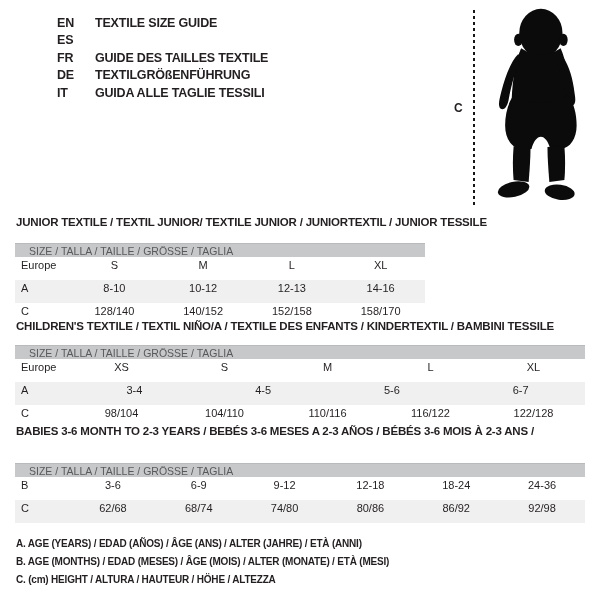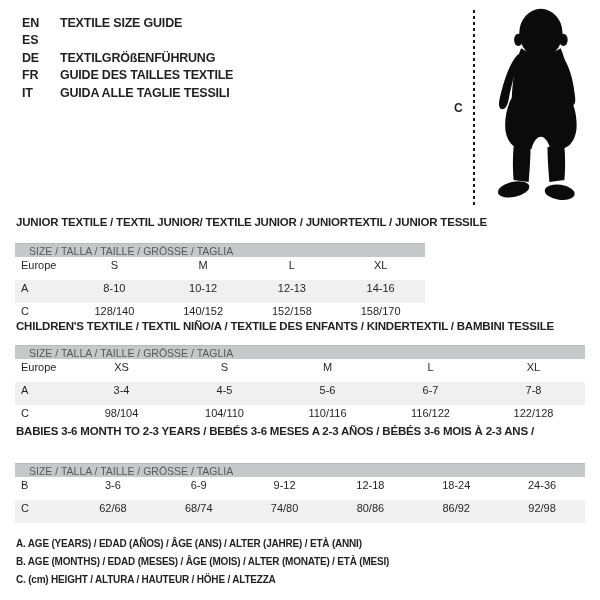--- a/index.html
+++ b/index.html
@@ -5,21 +5,21 @@
   html,body{margin:0;padding:0;}
   body{
     width:600px;height:600px;background:#ffffff;position:relative;
     font-family:"Liberation Sans",sans-serif;color:#231f20;overflow:hidden;
     -webkit-font-smoothing:antialiased;
   }
   .page{position:absolute;inset:0;}
 
   
   .languages{position:absolute;left:22px;top:15px;}
-  .lang-row{display:flex;font-weight:bold;font-size:12.5px;line-height:17.4px;letter-spacing:-0.2px;}
+  .lang-row{display:flex;font-weight:bold;font-size:12.5px;line-height:17.4px;letter-spacing:-0.2px;margin-left:35px;}
   .lang-code{flex:0 0 38px;}
   .lang-title{flex:1;white-space:nowrap;}
 
   
   .dash-line{
     position:absolute;left:473px;top:10px;width:2px;height:198px;
     background:repeating-linear-gradient(to bottom,#161616 0 3px,transparent 3px 6px);
   }
   .figure-c{position:absolute;left:454px;top:101px;font-weight:bold;font-size:12px;}
   .silhouette{position:absolute;left:486px;top:5px;width:106px;height:207px;}
@@ -58,26 +58,26 @@
 
   <div class="languages">
     <div class="lang-row">
       <span class="lang-code">EN</span>
       <span class="lang-title">TEXTILE SIZE GUIDE</span>
     </div>
     <div class="lang-row">
       <span class="lang-code">ES</span>
     </div>
     <div class="lang-row">
+      <span class="lang-code">FR</span>
+      <span class="lang-title">GUIDE DES TAILLES TEXTILE</span>
+    </div>
+    <div class="lang-row">
       <span class="lang-code">DE</span>
       <span class="lang-title">TEXTILGRÖßENFÜHRUNG</span>
-    </div>
-    <div class="lang-row">
-      <span class="lang-code">FR</span>
-      <span class="lang-title">GUIDE DES TAILLES TEXTILE</span>
     </div>
     <div class="lang-row">
       <span class="lang-code">IT</span>
       <span class="lang-title">GUIDA ALLE TAGLIE TESSILI</span>
     </div>
   </div>
 
   <div class="dash-line"></div>
   <span class="figure-c">C</span>
   <svg class="silhouette" viewBox="0 0 110 220" xmlns="http://www.w3.org/2000/svg">
@@ -135,21 +135,20 @@
           <div class="tcell">M</div>
           <div class="tcell">L</div>
           <div class="tcell">XL</div>
         </div>
         <div class="trow stripe">
           <div class="tcell first">A</div>
           <div class="tcell">3-4</div>
           <div class="tcell">4-5</div>
           <div class="tcell">5-6</div>
           <div class="tcell">6-7</div>
-          <div class="tcell">7-8</div>
         </div>
         <div class="trow">
           <div class="tcell first">C</div>
           <div class="tcell">98/104</div>
           <div class="tcell">104/110</div>
           <div class="tcell">110/116</div>
           <div class="tcell">116/122</div>
           <div class="tcell">122/128</div>
         </div>
       </div>

